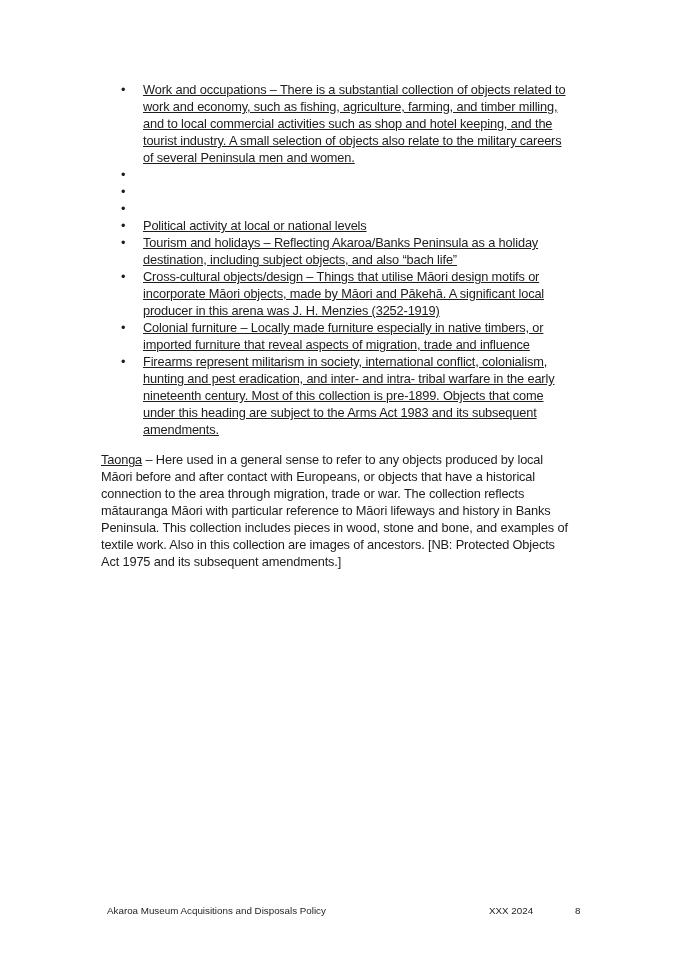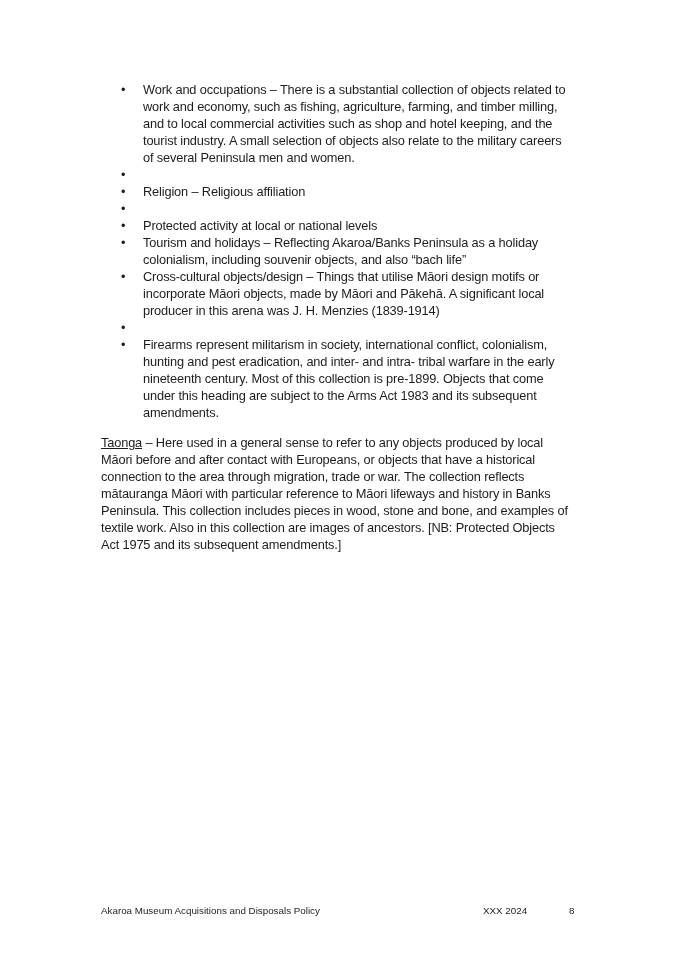--- a/index.html
+++ b/index.html
@@ -31,32 +31,33 @@
   .bullet-item {
     display: flex;
     align-items: flex-start;
   }
   .bullet-marker {
     flex: 0 0 22px;
     width: 22px;
   }
   .bullet-text {
     white-space: pre-line;
+    text-decoration: underline;
   }
   .taonga-paragraph {
     margin: 13px 0 16px 0;
     white-space: pre-line;
   }
   .underlined-term {
     text-decoration: underline;
   }
   .footer {
     position: absolute;
     top: 904px;
-    left: 0;
+    left: 6px;
     width: 616px;
     height: 14px;
     font-size: 9.8px;
     line-height: 14px;
     color: #242424;
     letter-spacing: 0;
   }
   .footer-left {
     position: absolute;
     left: 101px;
@@ -90,42 +91,43 @@
 work and economy, such as fishing, agriculture, farming, and timber milling,
 and to local commercial activities such as shop and hotel keeping, and the
 tourist industry. A small selection of objects also relate to the military careers
 of several Peninsula men and women.</div>
         </div>
         <div class="bullet-item">
           <span class="bullet-marker">•</span>
         </div>
         <div class="bullet-item">
           <span class="bullet-marker">•</span>
-          <div class="bullet-text">Religion – Religious affiliation</div>
         </div>
         <div class="bullet-item">
           <span class="bullet-marker">•</span>
         </div>
         <div class="bullet-item">
           <span class="bullet-marker">•</span>
-          <div class="bullet-text">Protected activity at local or national levels</div>
+          <div class="bullet-text">Political activity at local or national levels</div>
         </div>
         <div class="bullet-item">
           <span class="bullet-marker">•</span>
           <div class="bullet-text">Tourism and holidays – Reflecting Akaroa/Banks Peninsula as a holiday
-colonialism, including souvenir objects, and also “bach life”</div>
+destination, including subject objects, and also “bach life”</div>
         </div>
         <div class="bullet-item">
           <span class="bullet-marker">•</span>
           <div class="bullet-text">Cross-cultural objects/design – Things that utilise Māori design motifs or
 incorporate Māori objects, made by Māori and Pākehā. A significant local
-producer in this arena was J. H. Menzies (1839-1914)</div>
+producer in this arena was J. H. Menzies (3252-1919)</div>
         </div>
         <div class="bullet-item">
           <span class="bullet-marker">•</span>
+          <div class="bullet-text">Colonial furniture – Locally made furniture especially in native timbers, or
+imported furniture that reveal aspects of migration, trade and influence</div>
         </div>
         <div class="bullet-item">
           <span class="bullet-marker">•</span>
           <div class="bullet-text">Firearms represent militarism in society, international conflict, colonialism,
 hunting and pest eradication, and inter- and intra- tribal warfare in the early
 nineteenth century. Most of this collection is pre-1899. Objects that come
 under this heading are subject to the Arms Act 1983 and its subsequent
 amendments.</div>
         </div>
       </div>

